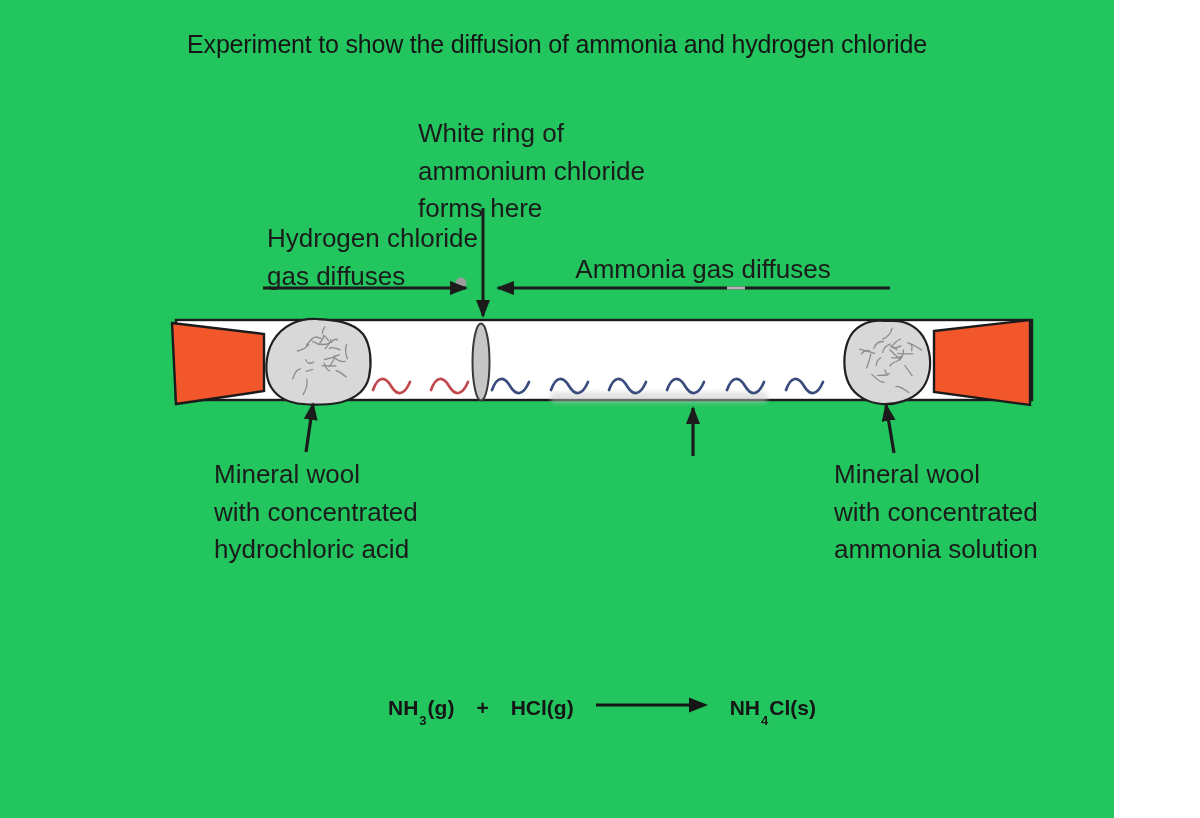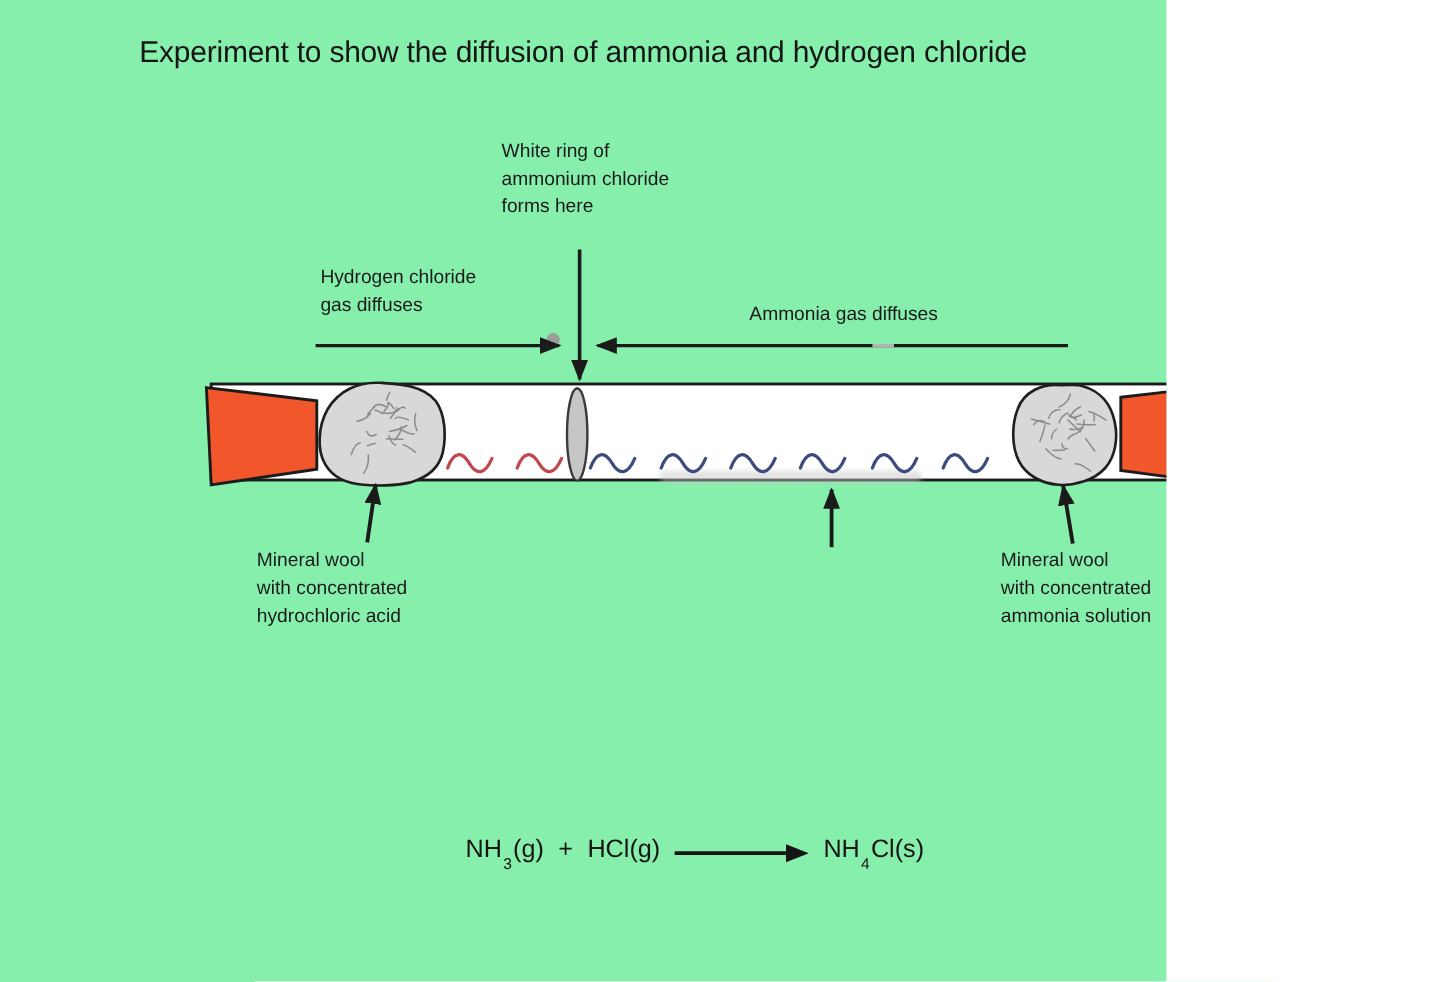--- a/index.html
+++ b/index.html
@@ -1,35 +1,35 @@
 <!DOCTYPE html>
 <html><head>
 <meta charset="utf-8">
 <style>
   html,body{margin:0;padding:0;background:#ffffff;}
   .canvas{
-    position:relative;width:972px;height:818px;background:#86efac;overflow:hidden;
+    position:relative;width:1114px;height:818px;background:#22c55e;overflow:hidden;
     font-family:"Liberation Sans", sans-serif;color:#1b1b1b;
   }
   .title{
     position:absolute;top:30px;left:0;right:0;text-align:center;
     font-size:25px;letter-spacing:-0.2px;color:#161616;
   }
   .art{position:absolute;left:0;top:0;width:1200px;height:818px;}
-  .lbl{position:absolute;font-size:16px;line-height:1.45;white-space:pre-line;color:#1b1b1b;}
+  .lbl{position:absolute;font-size:26px;line-height:1.45;white-space:pre-line;color:#1b1b1b;}
   .lbl-white-ring{left:418px;top:115px;}
   .lbl-hcl{left:267px;top:220px;}
   .lbl-ammonia{left:508px;top:251px;width:390px;text-align:center;}
   .lbl-wool-left{left:214px;top:456px;}
   .lbl-indicator{left:649px;top:471px;}
   .lbl-wool-right{left:834px;top:456px;}
   .lbl-where{left:187px;top:629px;}
   .equation{
-    position:absolute;left:388px;top:696px;display:flex;align-items:flex-end;gap:12px;
-    font-size:21px;color:#151515;
+    position:absolute;left:388px;top:696px;display:flex;align-items:flex-start;gap:22px;
+    font-size:21px;color:#151515;font-weight:bold;
   }
   .equation sub{font-size:13px;line-height:0;position:relative;top:5px;margin:0 1px;}
   .eq-arrow{display:block;}
 </style>
 </head>
 <body>
 
 <div class="canvas">
 
   <div class="title">Experiment to show the diffusion of ammonia and hydrogen chloride</div>

